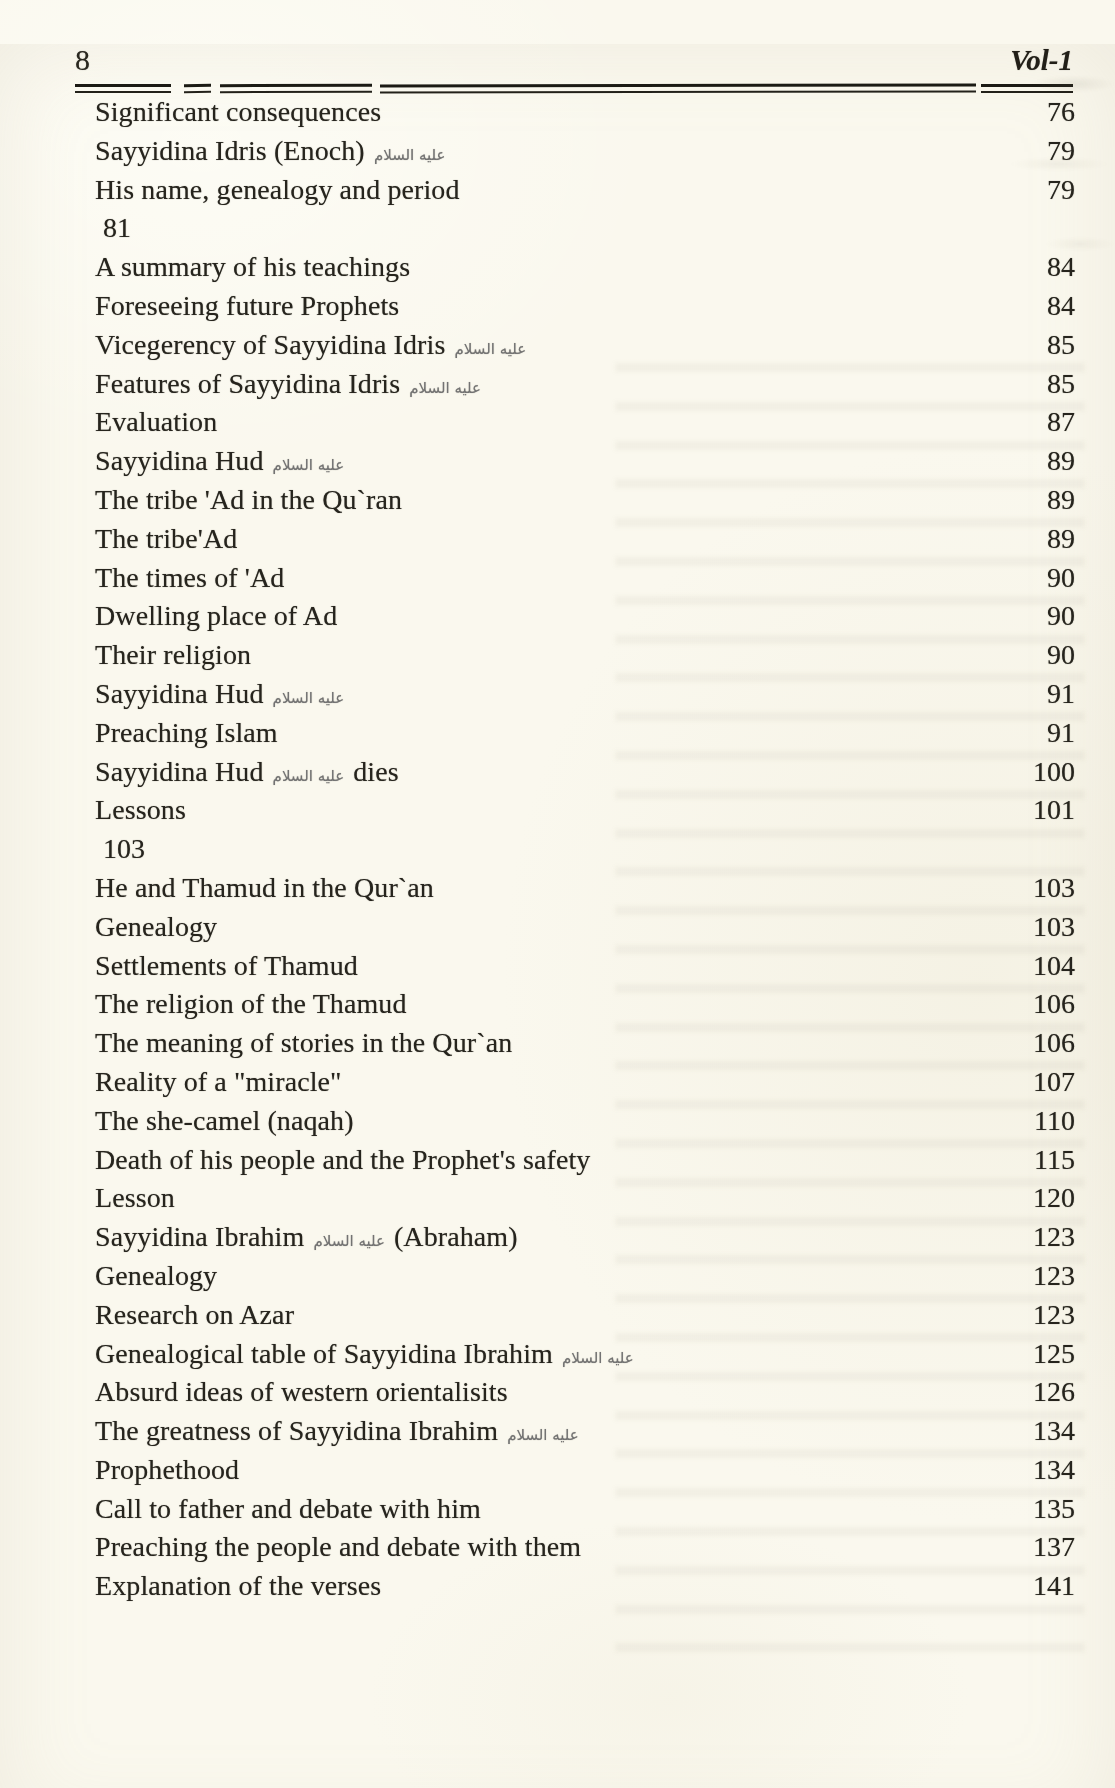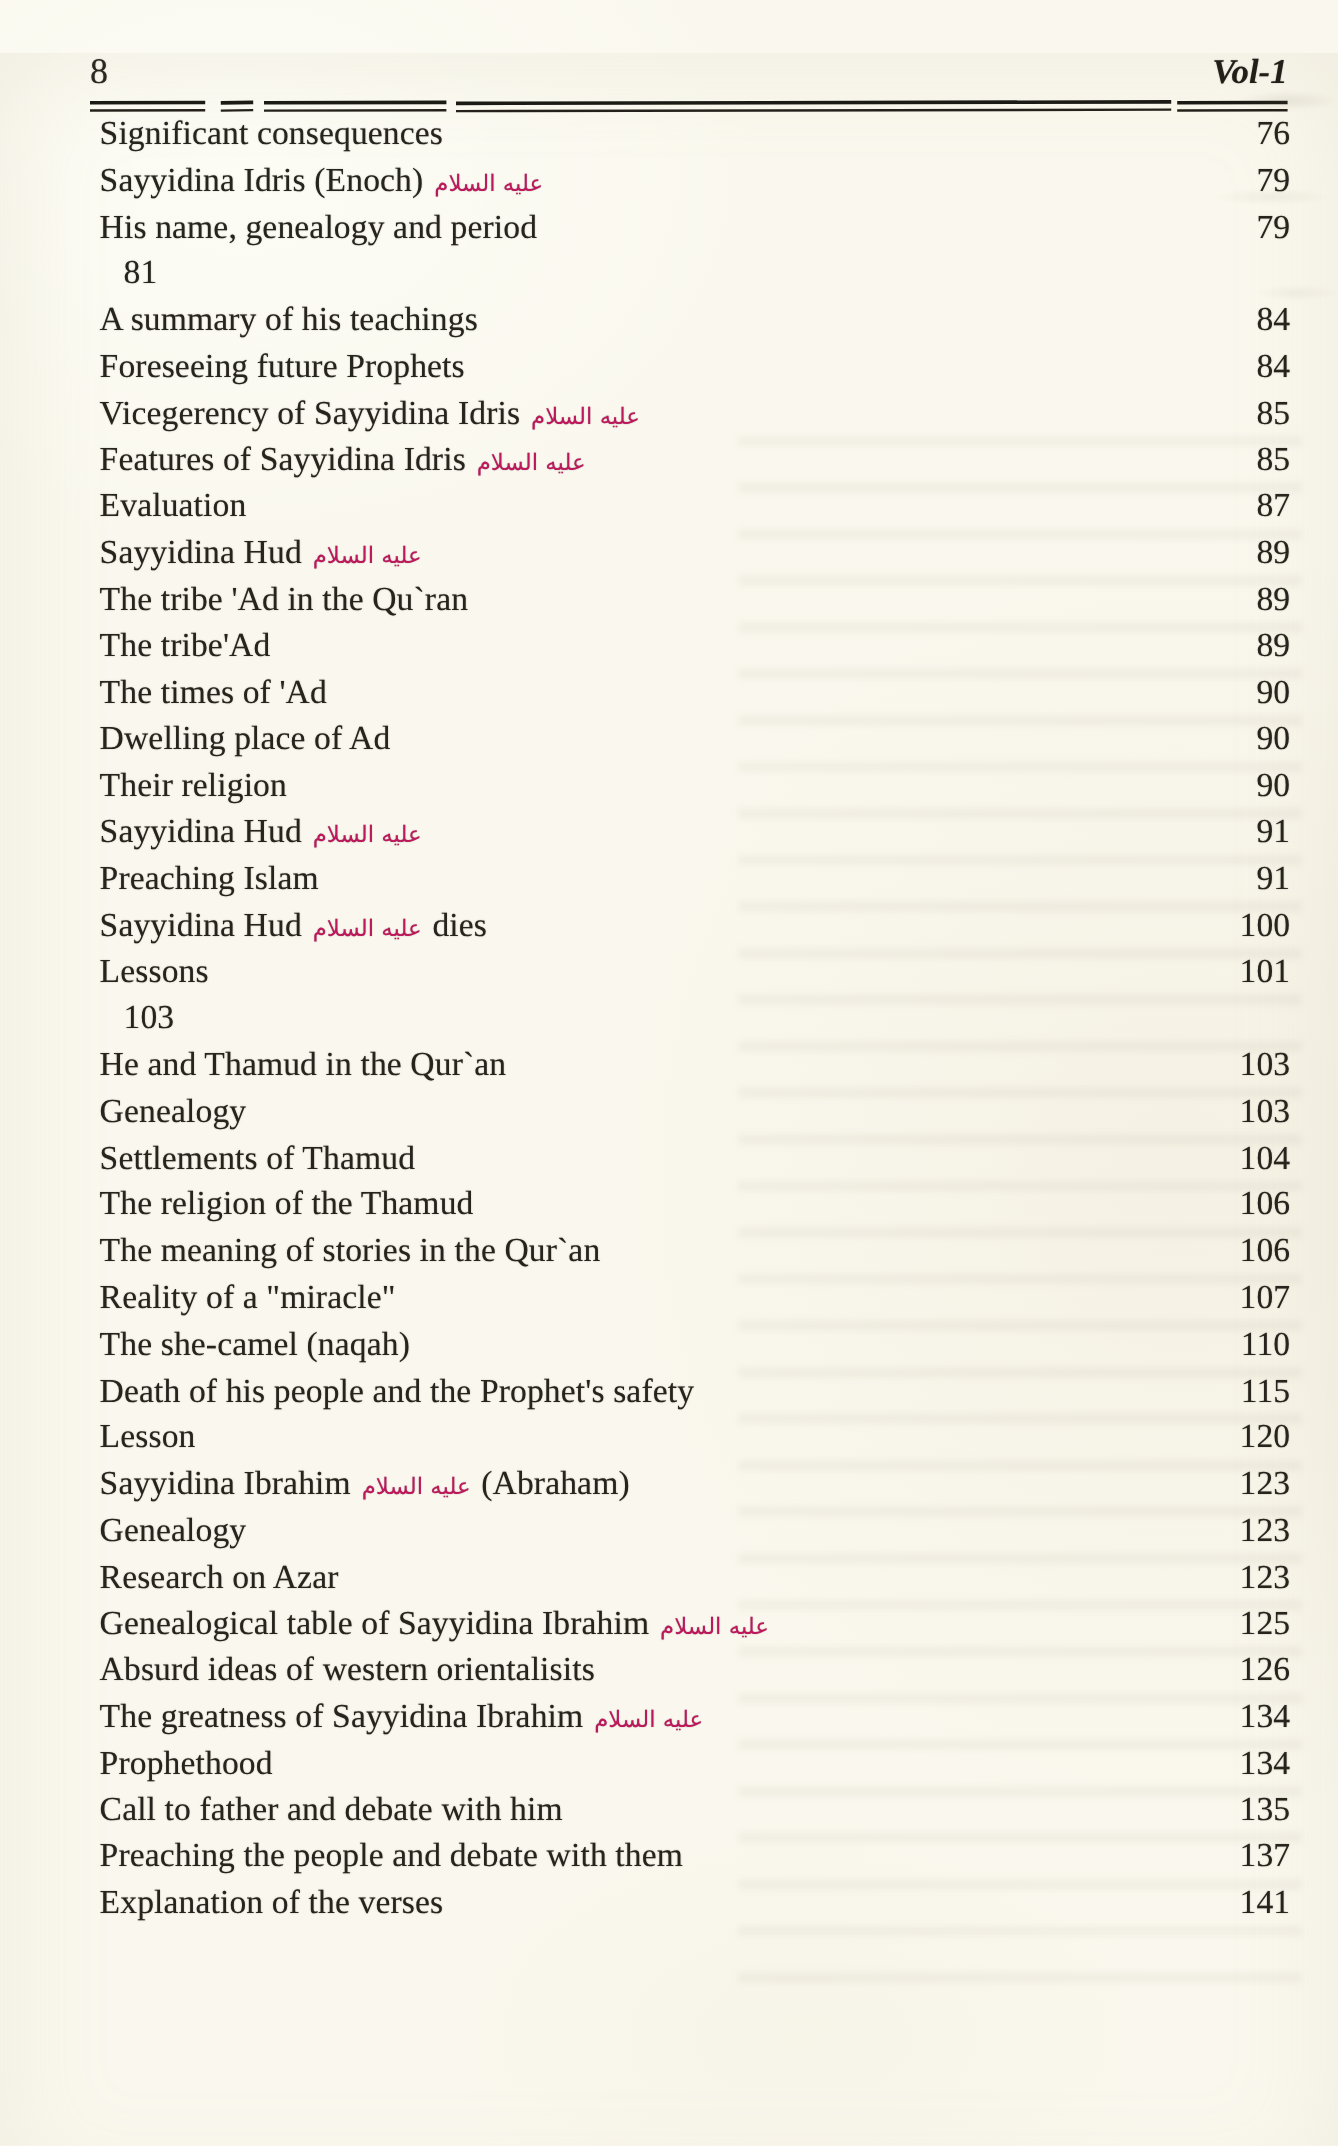--- a/index.html
+++ b/index.html
@@ -48,28 +48,29 @@
   .s5{flex:1;}
   
   .toc{margin:0 40px 0 83px;}
   .row{
     display:flex;justify-content:space-between;align-items:baseline;
     height:38.8px;line-height:38.8px;white-space:nowrap;
   }
   .title{
     font-size:28px;letter-spacing:0.1px;color:#26241d;
     text-shadow:0 0 1px rgba(40,38,30,0.5);
+    margin-left:12px;
   }
   .pg{
     font-size:28px;color:#26241d;margin-left:20px;
     text-shadow:0 0 1px rgba(40,38,30,0.5);
   }
   .as{
     font-family:"DejaVu Sans",sans-serif;
-    font-size:19px;letter-spacing:-1px;color:#be185d;
+    font-size:15px;letter-spacing:-1px;color:#737373;
     text-shadow:0 0 1px rgba(40,38,30,0.4);
     padding:0 2px;
   }
   
   .ghost{
     position:absolute;left:615px;top:300px;width:470px;height:1330px;
     background:repeating-linear-gradient(
       180deg,
       transparent 0 19px,
       rgba(112,106,82,0.06) 19px 28px,

